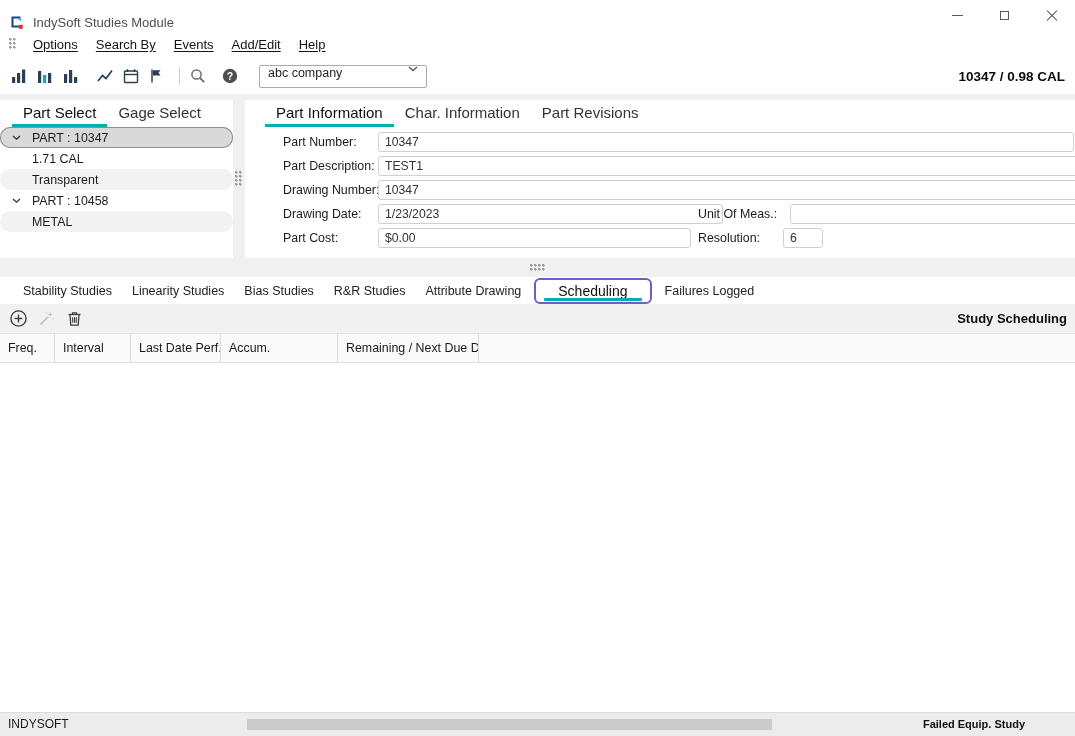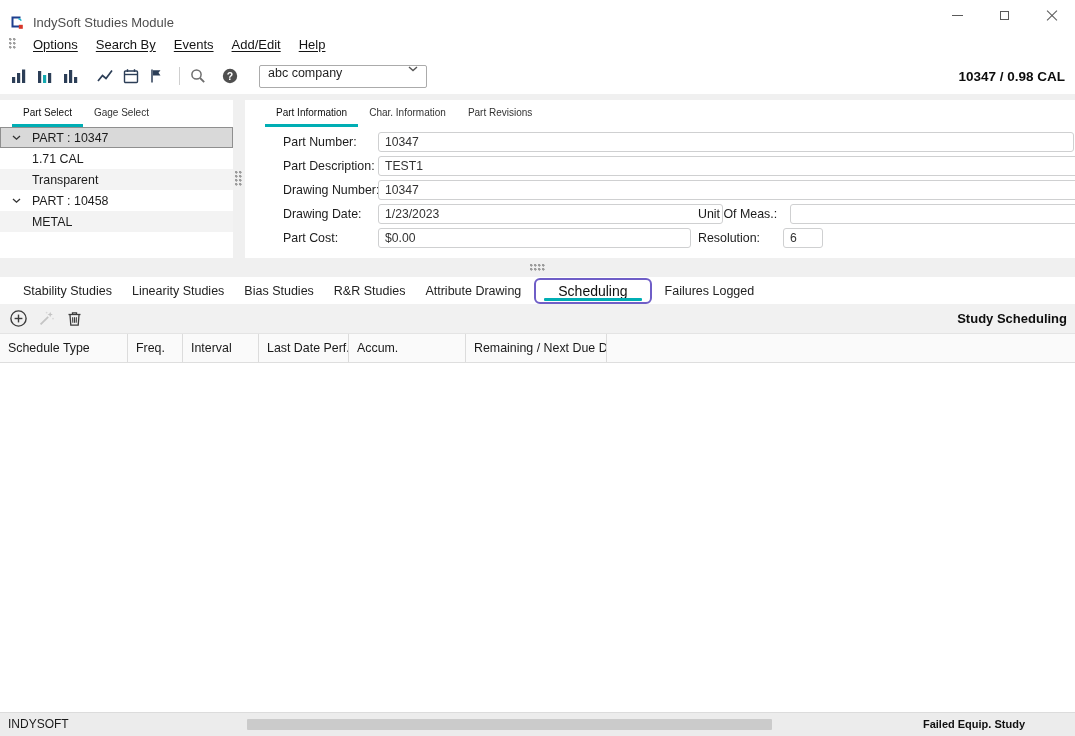--- a/index.html
+++ b/index.html
@@ -40,24 +40,24 @@
   .combo-text { flex:1; font-size:12.5px; color:#1f1f1f; }
   .context-label { margin-left:auto; margin-right:10px; font-weight:bold; font-size:13.5px; color:#0c0c0c; }
 
   
   .main-bg { position:absolute; top:94px; left:0; right:0; bottom:24px; background:#f0f0f0; }
 
   
   .top-section { position:absolute; top:100px; left:0; width:1075px; height:158px; background:#fff; }
   .left-pane { position:absolute; left:0; top:0; width:233px; height:158px; }
   .pane-tabs { display:flex; height:27px; align-items:stretch; padding-left:12px; }
-  .ptab { display:flex; align-items:center; padding:0 11px; font-size:10px; color:#333; border-bottom:3px solid transparent; cursor:default;justify-content:center; }
+  .ptab { display:flex; align-items:center; padding:0 11px; font-size:15px; color:#333; border-bottom:3px solid transparent; cursor:default;justify-content:center; }
   .ptab.active { color:#0f0f0f; border-bottom-color:#00AEB4; }
   .tree { position:absolute; top:27px; left:0; right:0; }
-  .trow { height:21px; display:flex; align-items:center; font-size:12.4px; cursor:default; }
+  .trow { height:21px; display:flex; align-items:center; font-size:12.4px; cursor:default;border-radius:10px; }
   .trow .chev { width:9px; height:6px; margin-left:12px; flex:0 0 auto; }
   .trow .tlabel { margin-left:11px; }
   .trow .tlabel.child { margin-left:32px; }
   .trow.alt { background:#f3f3f3; }
   .trow.selected { background:#d9d9d9; box-shadow: inset 0 0 0 1px #8f8f8f; }
 
   .vsplit { position:absolute; left:233px; top:0; width:12px; height:158px; background:#f0f0f0; display:flex; align-items:center; justify-content:center; cursor:col-resize; }
   .grip-2x4 { width:8px; height:16px;
     background-image: radial-gradient(circle at 1.3px 1.3px, #9a9a9a 1.1px, transparent 1.5px);
     background-size: 4px 4px; }
@@ -337,21 +337,20 @@
             <path d="M4 4.8l.8 10.4h7.4l.8-10.4" fill="none" stroke="#3c3c3c" stroke-width="1.3"></path>
             <line x1="6.6" y1="7.2" x2="6.8" y2="12.8" stroke="#3c3c3c" stroke-width="1.1"></line>
             <line x1="8.5" y1="7.2" x2="8.5" y2="12.8" stroke="#3c3c3c" stroke-width="1.1"></line>
             <line x1="10.4" y1="7.2" x2="10.2" y2="12.8" stroke="#3c3c3c" stroke-width="1.1"></line>
           </svg>
       </span>
       <span class="panel-title">Study Scheduling</span>
     </div>
 
     <div class="grid-header">
-      <div class="gh-cell gh-c0">Schedule Type</div>
       <div class="gh-cell gh-c1">Freq.</div>
       <div class="gh-cell gh-c2">Interval</div>
       <div class="gh-cell gh-c3">Last Date Perf.</div>
       <div class="gh-cell gh-c4">Accum.</div>
       <div class="gh-cell gh-c5">Remaining / Next Due Da</div>
     </div>
     <div class="grid-body"></div>
   </div>
 
   <div class="statusbar">

